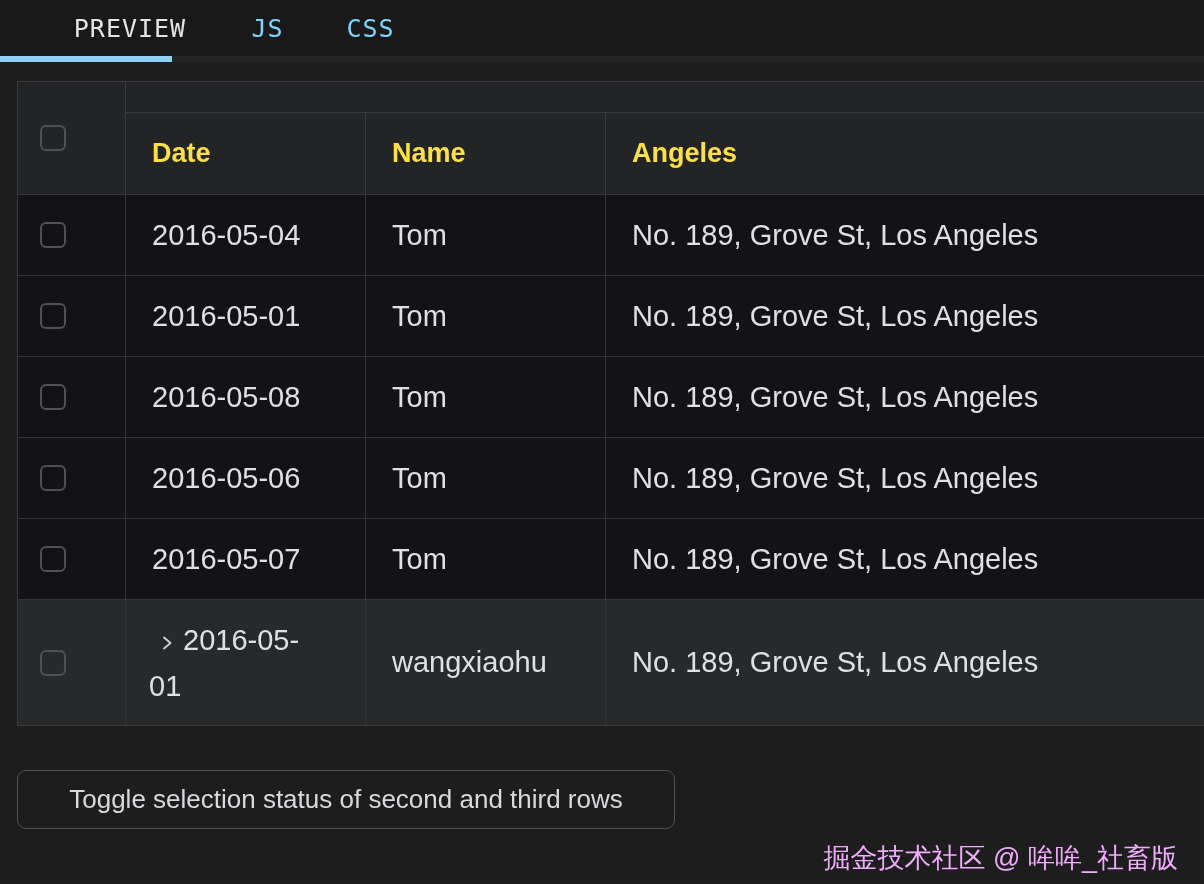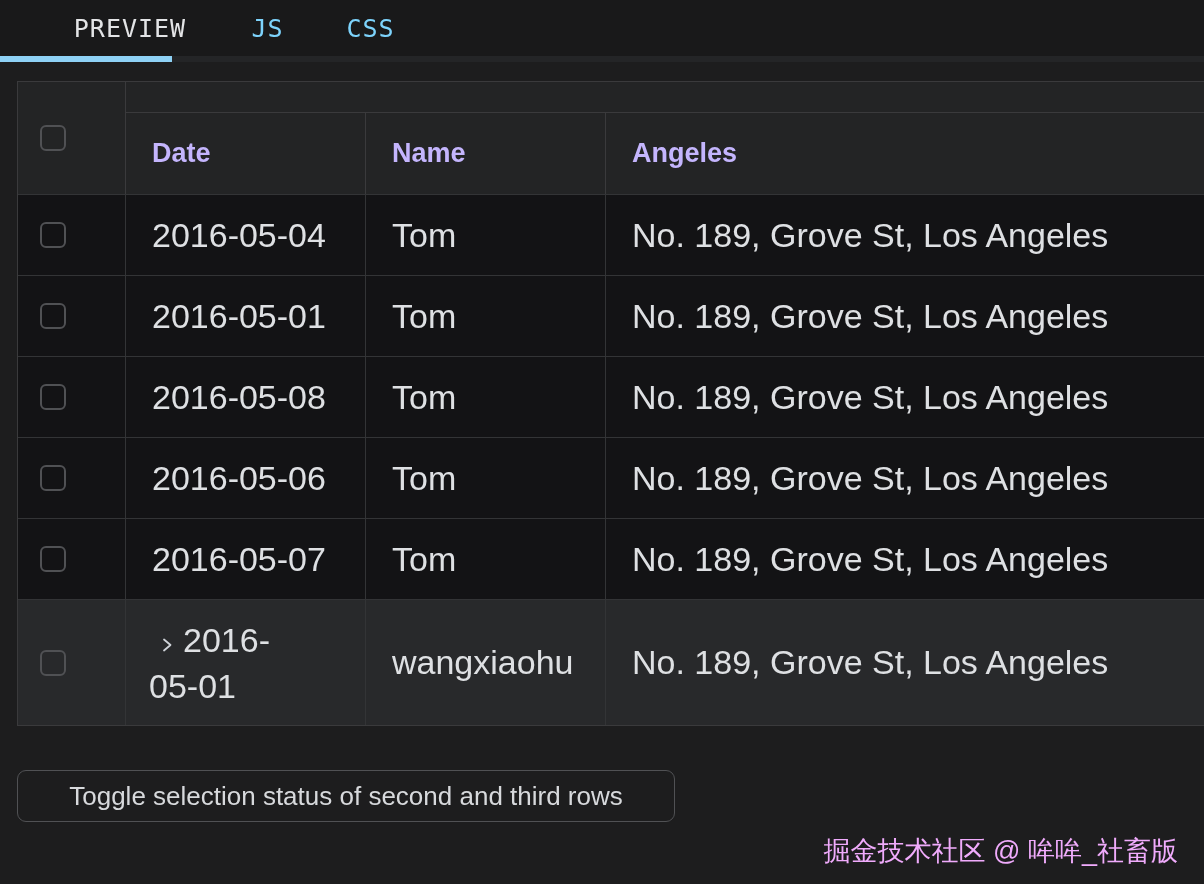--- a/index.html
+++ b/index.html
@@ -81,42 +81,42 @@
     box-sizing: border-box;
   }
   .th-cells { display: flex; flex: 1 1 auto; }
   .th-cell {
     display: flex;
     align-items: center;
     box-sizing: border-box;
     padding-left: 26px;
     font-size: 27px;
     font-weight: 700;
-    color: #c4b5fd;
+    color: #fde047;
   }
   .th-cell.c-date { width: 240px; flex: 0 0 240px; border-right: 1px solid #3a3a3c; }
   .th-cell.c-name { width: 240px; flex: 0 0 240px; border-right: 1px solid #3a3a3c; }
   .th-cell.c-address { flex: 1 1 auto; }
 
   .trow {
     display: flex;
     height: 80px;
     background: #131315;
     border-top: 1px solid #333436;
   }
   .trow:first-child { border-top: none; }
   .trow.expand-row {
     height: 125px;
     background: #28292b;
   }
   .td {
     box-sizing: border-box;
     display: flex;
     align-items: center;
-    font-size: 34px;
+    font-size: 29px;
     color: #dee0e3;
     min-width: 0;
   }
   .td.c-select { width: 108px; flex: 0 0 108px; border-right: 1px solid #333436; padding-left: 22px; }
   .td.c-date   { width: 240px; flex: 0 0 240px; border-right: 1px solid #333436; padding-left: 26px; }
   .td.c-name   { width: 240px; flex: 0 0 240px; border-right: 1px solid #333436; padding-left: 26px; }
   .td.c-address{ flex: 1 1 auto; padding-left: 26px; text-align: right; }
 
   .expand-row .td.c-date { padding-left: 23px; }
   .expand-row .date-inner {
@@ -145,21 +145,21 @@
   }
 
   
   .actions {
     margin-top: 44px;
     margin-left: 17px;
     display: flex;
     align-items: center;
   }
   .btn {
-    height: 52px;
+    height: 59px;
     border: 1.5px solid #505154;
     border-radius: 9px;
     background: transparent;
     color: #d7d9dc;
     font-family: "Liberation Sans", sans-serif;
     font-size: 26px;
     padding: 12px 32px;
     cursor: pointer;
     box-sizing: border-box;
     display: inline-flex;

